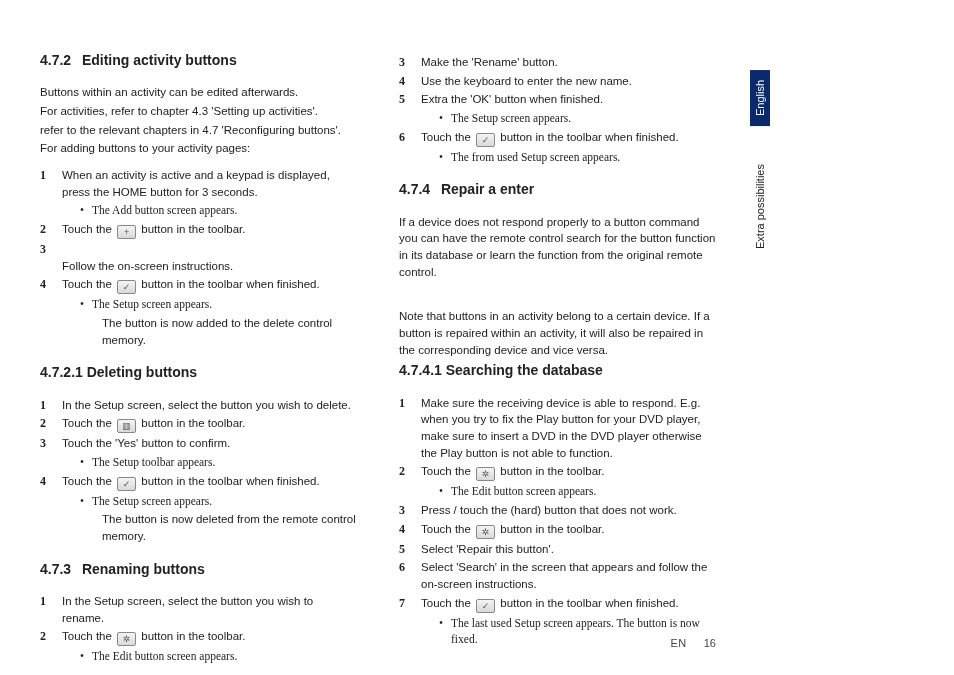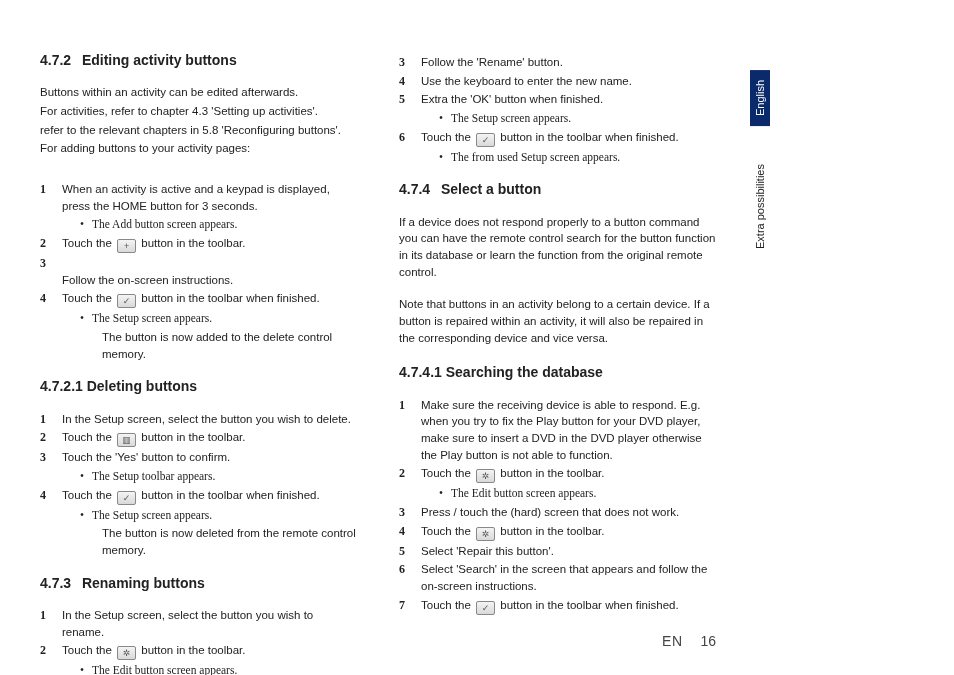--- a/index.html
+++ b/index.html
@@ -31,21 +31,21 @@
     margin: 0 0 14px 0;
   }
   h2.section .num {
     display: inline-block;
     min-width: 38px;
   }
   .para {
     margin: 0 0 2px 0;
   }
   .intro-block {
-    margin-bottom: 24px;
+    margin-bottom: 10px;
   }
   ol.steps {
     list-style: none;
     padding: 0;
     margin: 4px 0 14px 0;
   }
   ol.steps > li {
     position: relative;
     padding-left: 22px;
     margin-bottom: 2px;
@@ -107,21 +107,21 @@
     padding: 10px 4px;
   }
   .tab.active {
     background: #0a2a6b;
     color: #fff;
   }
   .footer {
     position: absolute;
     bottom: 26px;
     right: 64px;
-    font-size: 14px;
+    font-size: 11px;
     color: #444;
   }
   .footer .lang {
     letter-spacing: 0.5px;
     margin-right: 14px;
   }
   .spacer-top {
     margin-top: 18px;
   }
 </style>
@@ -140,21 +140,21 @@
     <div class="col">
 
       <h2 class="section">
         <span class="num">4.7.2</span>
         <span>Editing activity buttons</span>
       </h2>
 
       <div class="intro-block">
         <p class="para">Buttons within an activity can be edited afterwards.</p>
         <p class="para">For activities, refer to chapter 4.3 'Setting up activities'.</p>
-        <p class="para">refer to the relevant chapters in 5.8 'Reconfiguring buttons'.</p>
+        <p class="para">refer to the relevant chapters in 4.7 'Reconfiguring buttons'.</p>
         <p class="para">For adding buttons to your activity pages:</p>
       </div>
 
       <ol class="steps">
         <li>
           <span class="n">1</span>
           <span>When an activity is active and a keypad is displayed,</span><br>
           <span>press the HOME button for 3 seconds.</span>
           <ul class="sub">
               <li>The Add button screen appears.</li>
@@ -229,21 +229,21 @@
         </li>
       </ol>
 
     </div>
 
     <div class="col">
 
       <ol class="steps">
         <li>
           <span class="n">3</span>
-          <span>Follow the 'Rename' button.</span>
+          <span>Make the 'Rename' button.</span>
         </li>
         <li>
           <span class="n">4</span>
           <span>Use the keyboard to enter the new name.</span>
         </li>
         <li>
           <span class="n">5</span>
           <span>Extra the 'OK' button when finished.</span>
           <ul class="sub">
               <li>The Setup screen appears.</li>
@@ -253,62 +253,65 @@
           <span class="n">6</span>
           <span>Touch the </span><span class="icon-btn">✓</span><span> button in the toolbar when finished.</span>
           <ul class="sub">
               <li>The from used Setup screen appears.</li>
             </ul>
         </li>
       </ol>
 
       <h2 class="section spacer-top">
         <span class="num">4.7.4</span>
-        <span>Select a button</span>
-      </h2>
-
-      <p class="para" style="margin-bottom:16px">If a device does not respond properly to a button command you can have the remote control search for the button function in its database or learn the function from the original remote control.</p>
-      <p class="para" style="margin-bottom:16px">Note that buttons in an activity belong to a certain device. If a button is repaired within an activity, it will also be repaired in the corresponding device and vice versa.</p>
+        <span>Repair a enter</span>
+      </h2>
+
+      <p class="para" style="margin-bottom:28px">If a device does not respond properly to a button command you can have the remote control search for the button function in its database or learn the function from the original remote control.</p>
+      <p class="para" style="margin-bottom:2px">Note that buttons in an activity belong to a certain device. If a button is repaired within an activity, it will also be repaired in the corresponding device and vice versa.</p>
 
       <h2 class="section">
         <span class="num">4.7.4.1</span>
         <span>Searching the database</span>
       </h2>
 
       <ol class="steps">
         <li>
           <span class="n">1</span>
           <span>Make sure the receiving device is able to respond. E.g. when you try to fix the Play button for your DVD player, make sure to insert a DVD in the DVD player otherwise the Play button is not able to function.</span>
         </li>
         <li>
           <span class="n">2</span>
           <span>Touch the </span><span class="icon-btn">✲</span><span>  button in the toolbar.</span>
           <ul class="sub">
               <li>The Edit button screen appears.</li>
             </ul>
         </li>
         <li>
           <span class="n">3</span>
-          <span>Press / touch the (hard) screen that does not work.</span>
+          <span>Press / touch the (hard) button that does not work.</span>
         </li>
         <li>
           <span class="n">4</span>
           <span>Touch the </span><span class="icon-btn">✲</span><span> button in the toolbar.</span>
         </li>
         <li>
           <span class="n">5</span>
           <span>Select 'Repair this button'.</span>
         </li>
         <li>
           <span class="n">6</span>
           <span>Select 'Search' in the screen that appears and follow the on-screen instructions.</span>
         </li>
         <li>
           <span class="n">7</span>
           <span>Touch the </span><span class="icon-btn">✓</span><span> button in the toolbar when finished.</span>
+          <ul class="sub">
+              <li>The last used Setup screen appears. The button is now fixed.</li>
+            </ul>
         </li>
       </ol>
 
     </div>
   </div>
 
   <div class="footer">
     <span class="lang">EN</span>
     <span>16</span>
   </div>

